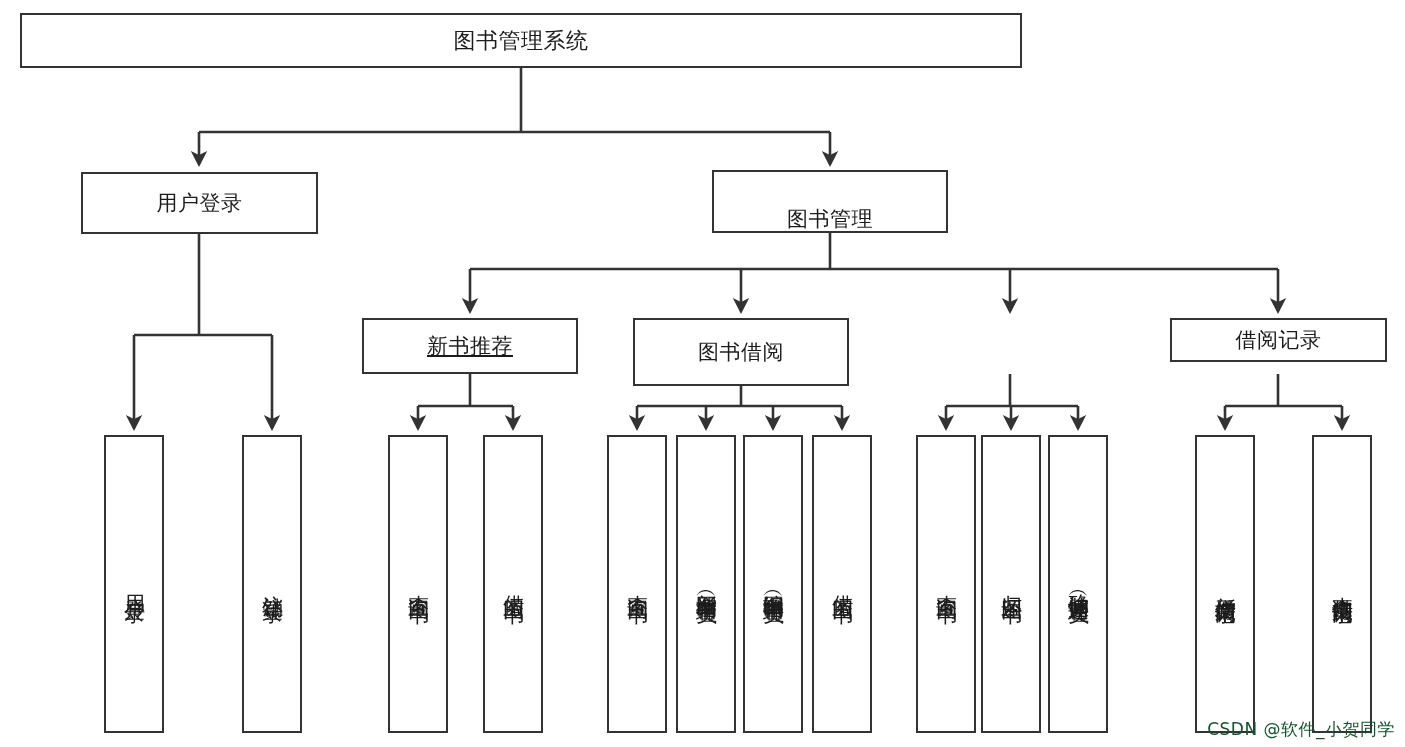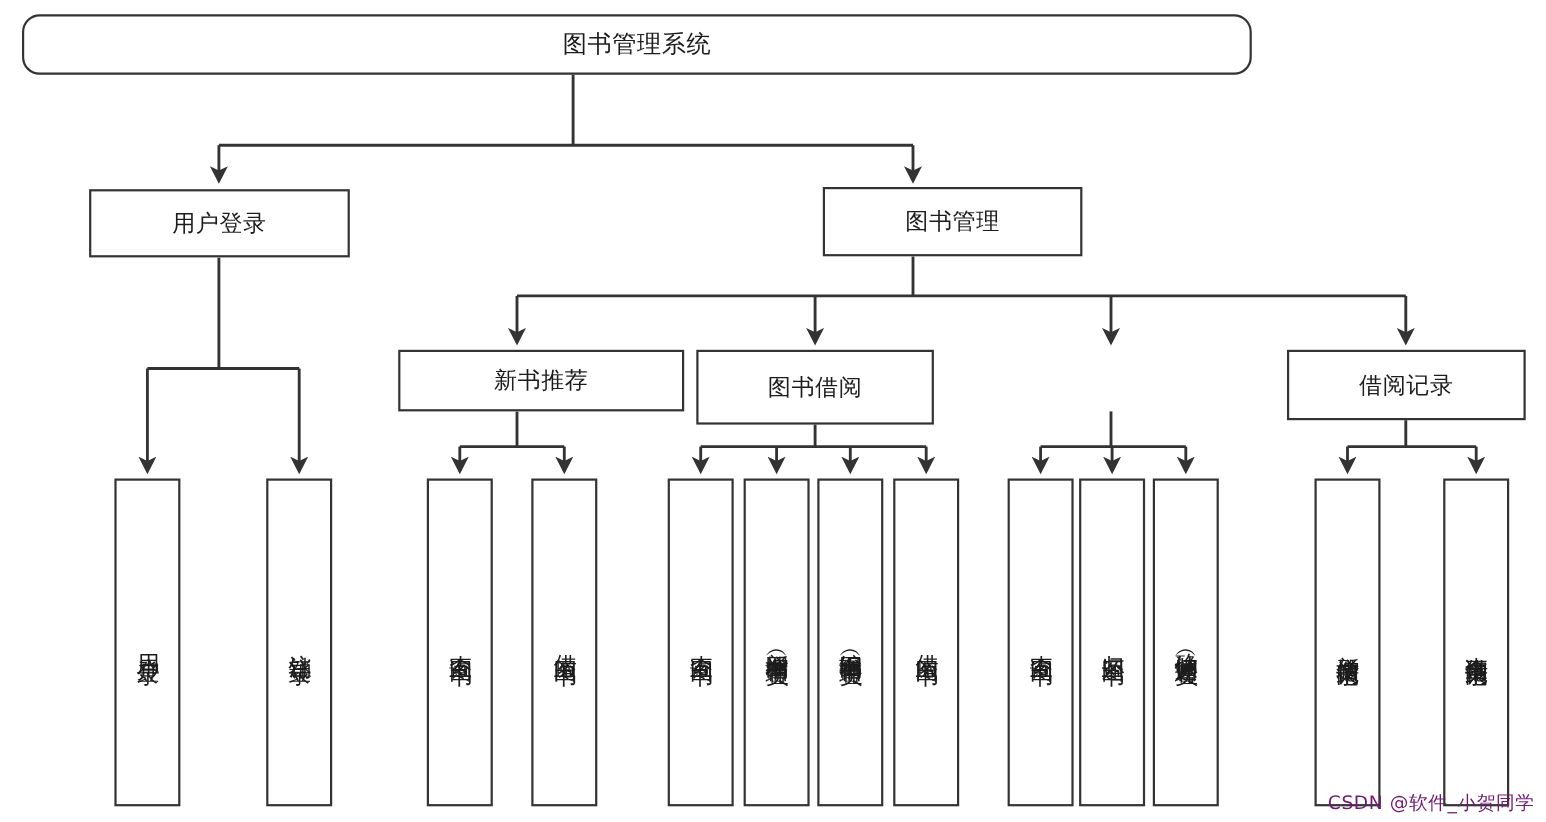--- a/index.html
+++ b/index.html
@@ -58,21 +58,21 @@
   }
   .node.leaf.tall .lbl{
     letter-spacing:1.5px;
     line-height:1.18;
   }
   .watermark{
     position:absolute;
     right:10px;
     bottom:6px;
     font-size:17px;
-    color:#701a75;
+    color:#14532d;
     z-index:5;
     white-space:nowrap;
     letter-spacing:0.5px;
   }
 </style>
 </head>
 <body>
 
 <div id="canvas">
 
@@ -119,38 +119,38 @@
       <path d="M 1011 406 L 1011 428" marker-end="url(#arrow)"></path>
       <path d="M 1078 406 L 1078 428" marker-end="url(#arrow)"></path>
 
       <path d="M 1278 374 L 1278 406"></path>
       <path d="M 1225 406 L 1342 406"></path>
       <path d="M 1225 406 L 1225 428" marker-end="url(#arrow)"></path>
       <path d="M 1342 406 L 1342 428" marker-end="url(#arrow)"></path>
     </g>
   </svg>
 
-  <div class="node root" style="left:20px; top:13px; width:1118px; height:55px;border-radius:16px;">
+  <div class="node root" style="left:20px; top:13px; width:1002px; height:55px;">
     <span class="lbl">图书管理系统</span>
   </div>
 
   <div class="node" style="left:81px; top:172px; width:237px; height:62px;">
     <span class="lbl">用户登录</span>
   </div>
-  <div class="node" style="left:748px; top:170px; width:236px; height:63px;">
+  <div class="node" style="left:712px; top:170px; width:236px; height:63px;align-items:flex-end;">
     <span class="lbl">图书管理</span>
   </div>
 
-  <div class="node" style="left:362px; top:318px; width:260px; height:56px;">
+  <div class="node" style="left:362px; top:318px; width:216px; height:56px;text-decoration:underline;">
     <span class="lbl">新书推荐</span>
   </div>
   <div class="node" style="left:633px; top:318px; width:216px; height:68px;">
     <span class="lbl">图书借阅</span>
   </div>
-  <div class="node" style="left:1170px; top:318px; width:217px; height:64px;">
+  <div class="node" style="left:1170px; top:318px; width:217px; height:44px;">
     <span class="lbl">借阅记录</span>
   </div>
 
   <div class="node leaf" style="left:104px; top:435px; width:60px; height:298px;">
     <span class="lbl">用户登录</span>
   </div>
   <div class="node leaf" style="left:242px; top:435px; width:60px; height:298px;">
     <span class="lbl">注销登录</span>
   </div>
 

